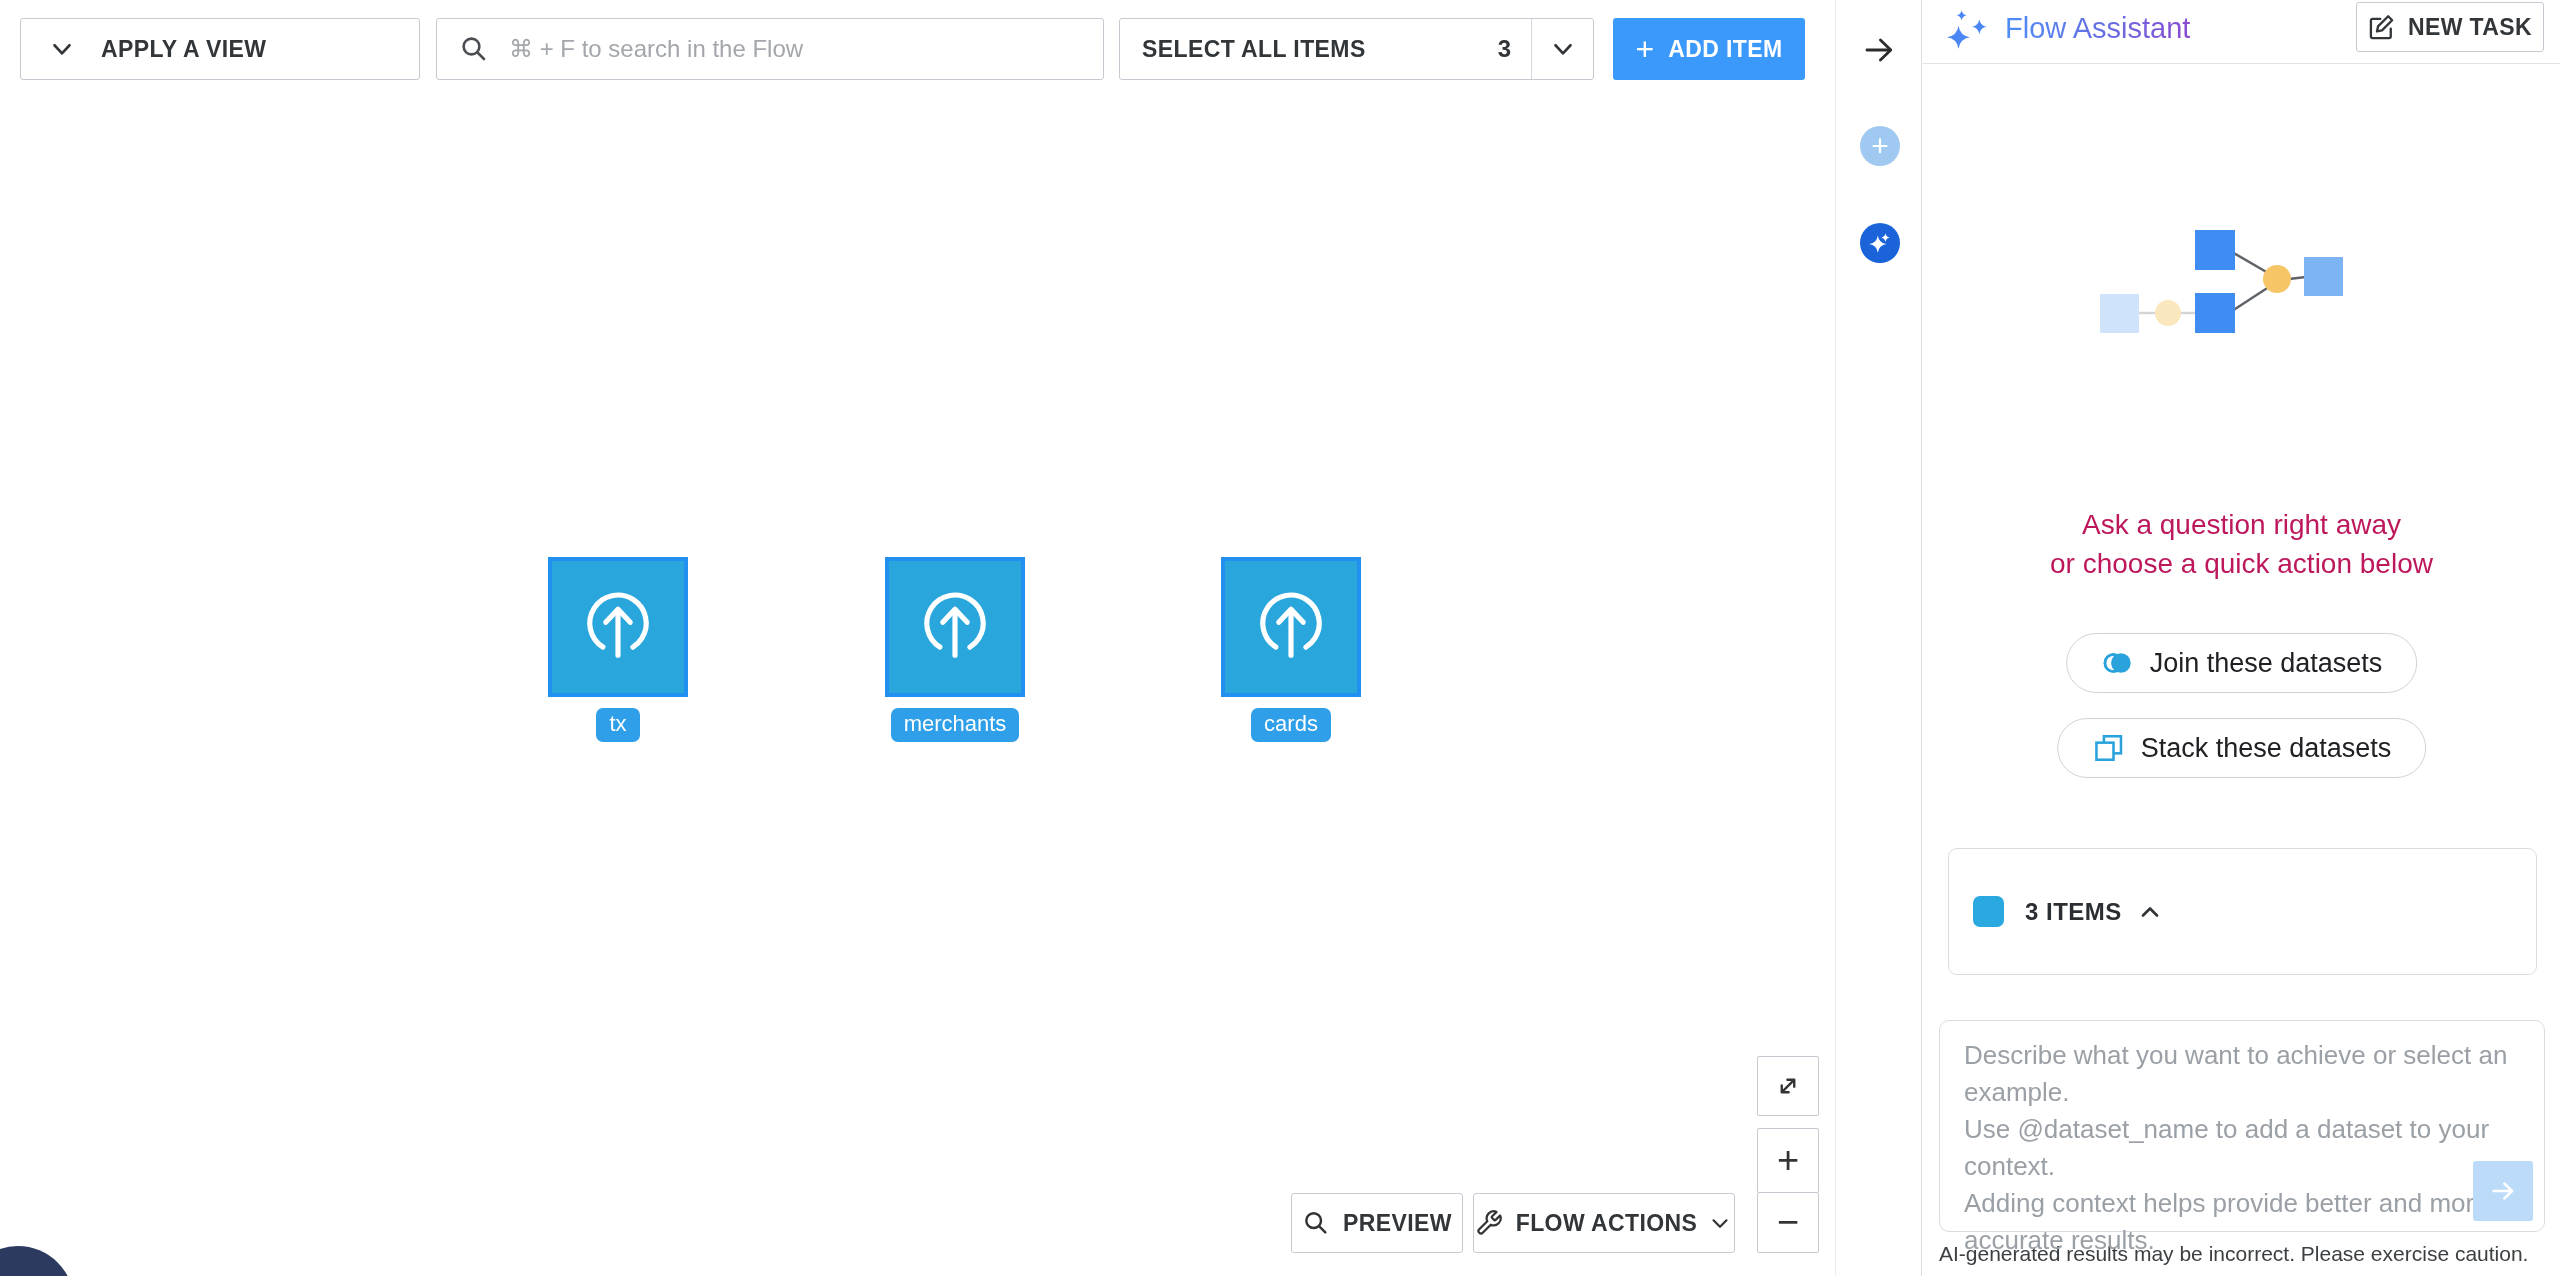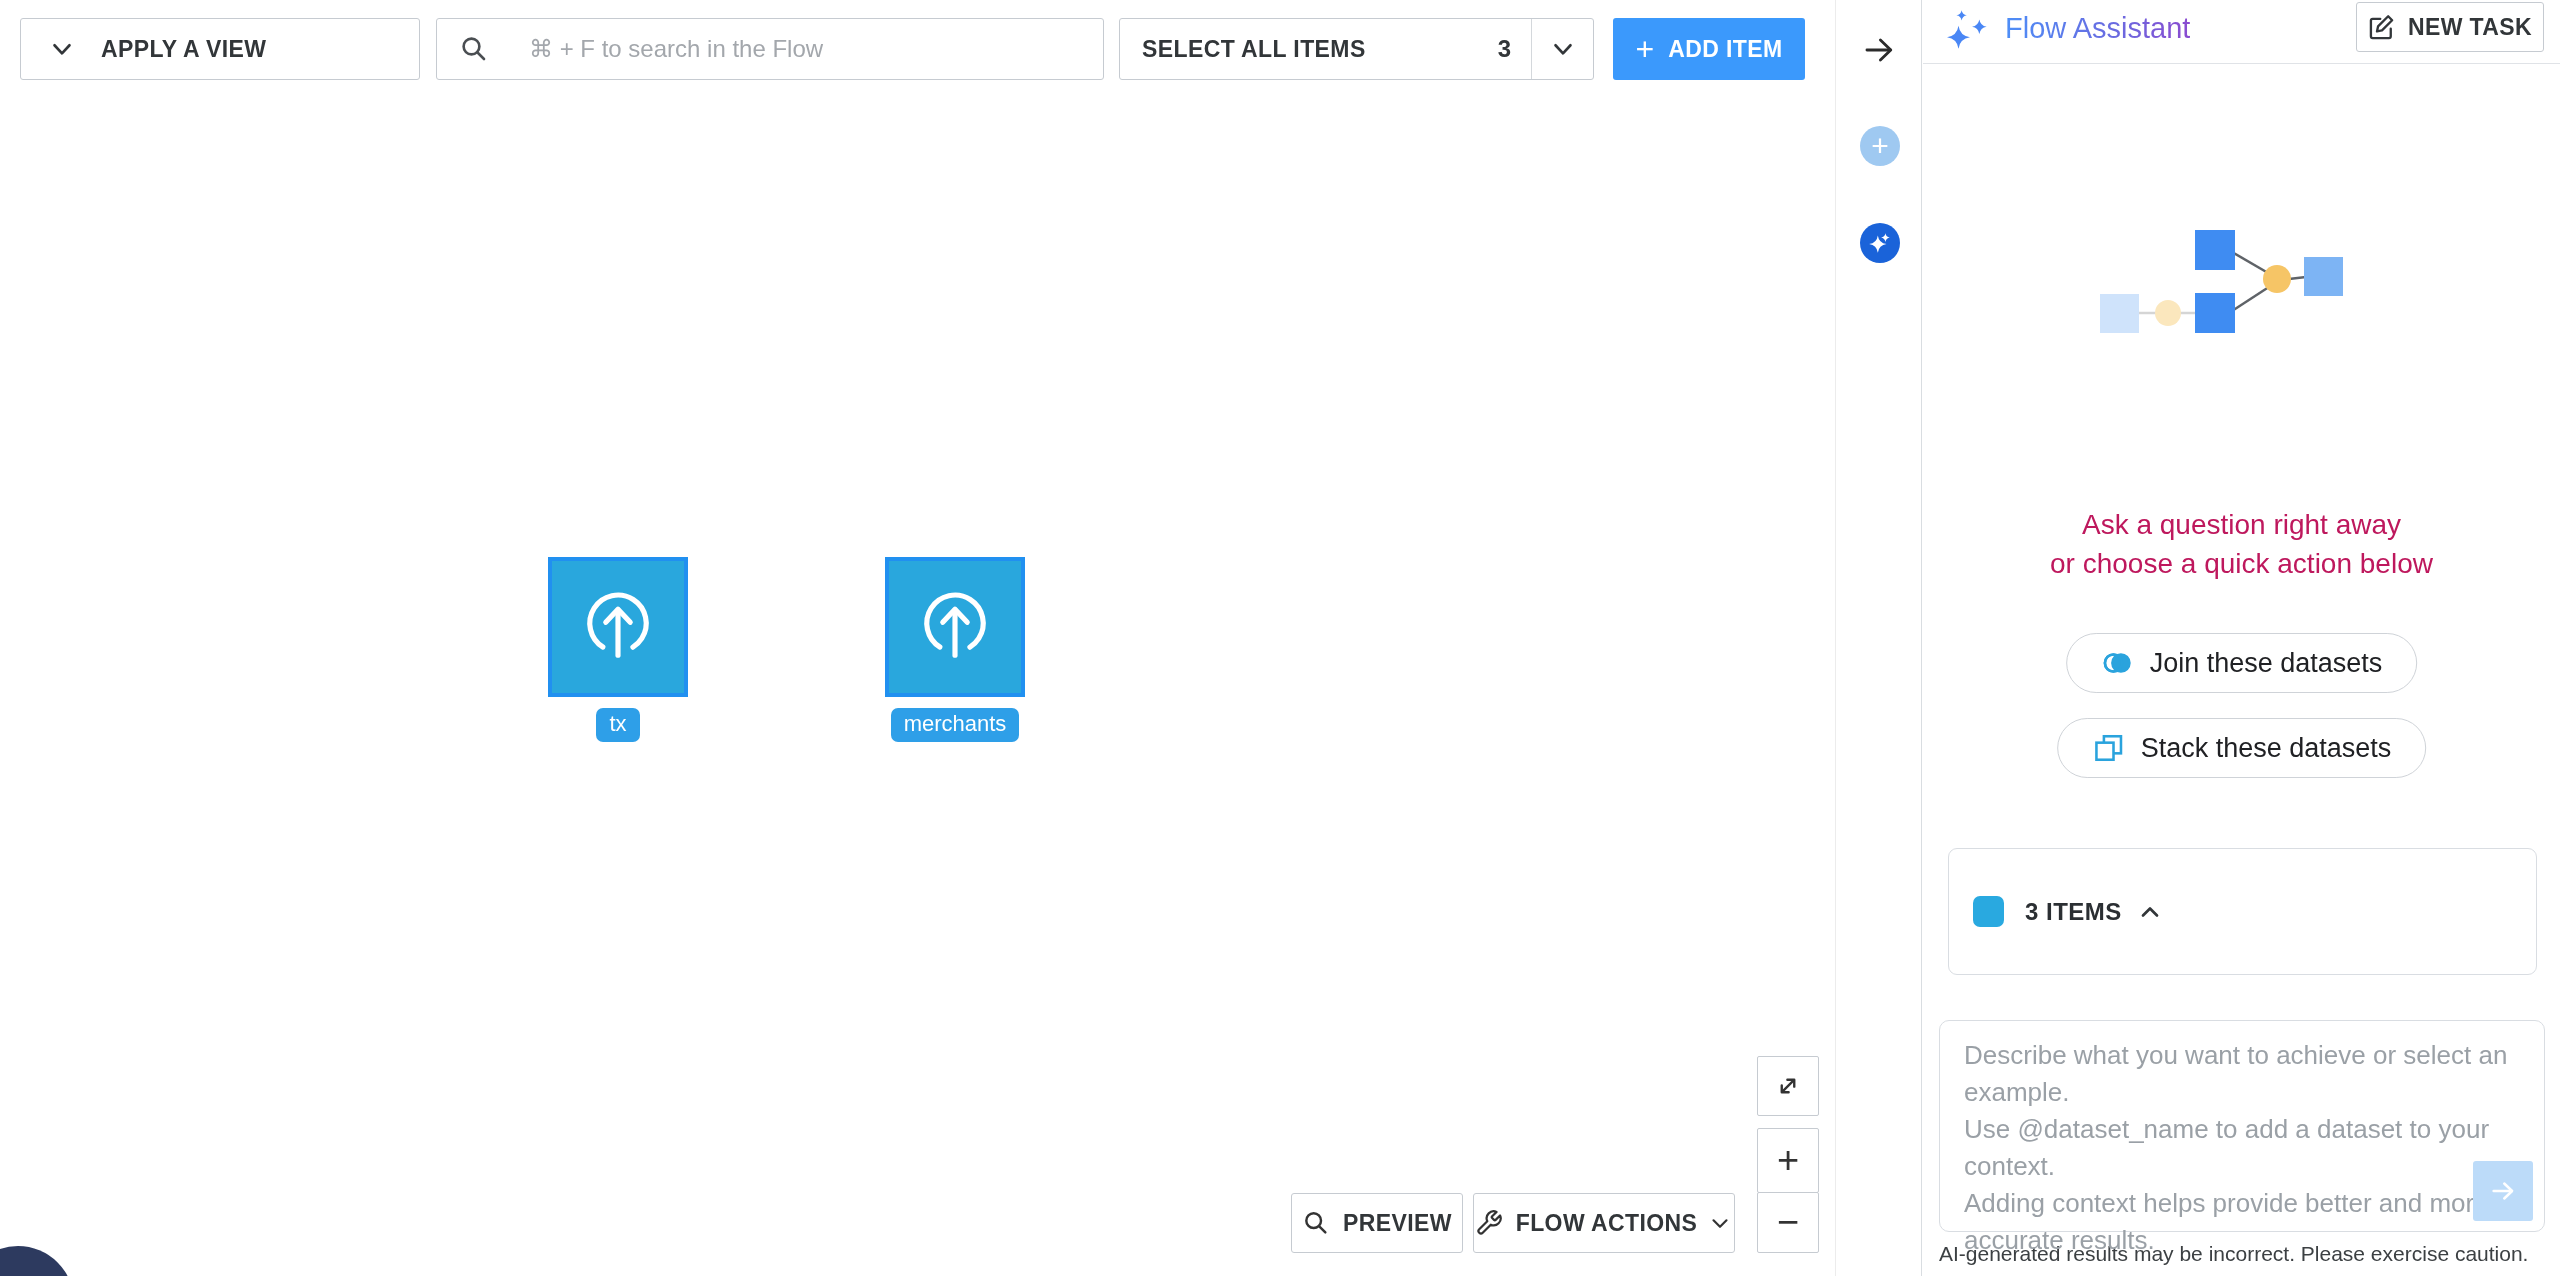--- a/index.html
+++ b/index.html
@@ -9,21 +9,21 @@
 
   
   #canvas { position:absolute; left:0; top:0; width:1836px; height:1276px; background:#fff; }
   .canvas-edge { position:absolute; left:1835px; top:0; width:1px; height:1276px; background:#ececec; }
 
   .tb-btn { position:absolute; top:18px; height:62px; background:#fff;
             border:1px solid #c6cbd1; border-radius:3px; display:flex; align-items:center; }
   .tb-label { font-size:23px; font-weight:700; color:#323639; letter-spacing:.4px; white-space:nowrap; }
   #apply-view { left:20px; width:400px; padding-left:26px; }
   #apply-view .tb-label { margin-left:24px; }
-  #search-box { left:436px; width:668px; padding-left:22px;gap:20px; }
+  #search-box { left:436px; width:668px; padding-left:22px; }
   .placeholder { font-size:24px; color:#a3a7ac; margin-left:20px; white-space:nowrap; }
   #select-all { left:1119px; width:475px; padding-left:22px; }
   #select-all .count { font-size:24px; font-weight:700; color:#323639; margin-left:auto; margin-right:20px; }
   #select-all .chev-cell { width:62px; height:100%; border-left:1px solid #d4d8dc;
             display:flex; align-items:center; justify-content:center; }
   #add-item { left:1613px; width:192px; background:#3b99fc; border:none; justify-content:center; }
   #add-item .plus { color:#fff; font-size:32px; font-weight:300; margin-right:14px; line-height:1; }
   #add-item .tb-label { color:#fff; }
 
   
@@ -147,20 +147,30 @@
       <div class="node">
         <svg width="94" height="94" viewBox="0 0 100 100">
           <circle cx="50" cy="46" r="30" fill="none" stroke="#fff" stroke-width="5.5" stroke-linecap="round" stroke-dasharray="154.5 34" transform="rotate(122.5 50 46)"></circle>
           <line x1="50" y1="80" x2="50" y2="32" stroke="#fff" stroke-width="5.5" stroke-linecap="round"></line>
           <polyline points="37,45 50,31 63,45" fill="none" stroke="#fff" stroke-width="5.5" stroke-linecap="round" stroke-linejoin="round"></polyline>
         </svg>
       </div>
       <span class="node-label">merchants</span>
     </div>
 
+    <div class="node-wrap" style="left:1209px">
+      <div class="node">
+        <svg width="94" height="94" viewBox="0 0 100 100">
+          <circle cx="50" cy="46" r="30" fill="none" stroke="#fff" stroke-width="5.5" stroke-linecap="round" stroke-dasharray="154.5 34" transform="rotate(122.5 50 46)"></circle>
+          <line x1="50" y1="80" x2="50" y2="32" stroke="#fff" stroke-width="5.5" stroke-linecap="round"></line>
+          <polyline points="37,45 50,31 63,45" fill="none" stroke="#fff" stroke-width="5.5" stroke-linecap="round" stroke-linejoin="round"></polyline>
+        </svg>
+      </div>
+      <span class="node-label">cards</span>
+    </div>
 
     <div id="ctl-expand" class="sq-btn">
       <svg width="30" height="30" viewBox="0 0 24 24">
         <line x1="7.5" y1="16.5" x2="16.5" y2="7.5" stroke="#333" stroke-width="1.9" stroke-linecap="round"></line>
         <polyline points="11.5,7 17,7 17,12.5" fill="none" stroke="#333" stroke-width="1.9" stroke-linecap="round" stroke-linejoin="round"></polyline>
         <polyline points="7,11.5 7,17 12.5,17" fill="none" stroke="#333" stroke-width="1.9" stroke-linecap="round" stroke-linejoin="round"></polyline>
       </svg>
     </div>
     <div id="ctl-zoomin" class="sq-btn">+</div>
     <div id="ctl-zoomout" class="sq-btn">−</div>

